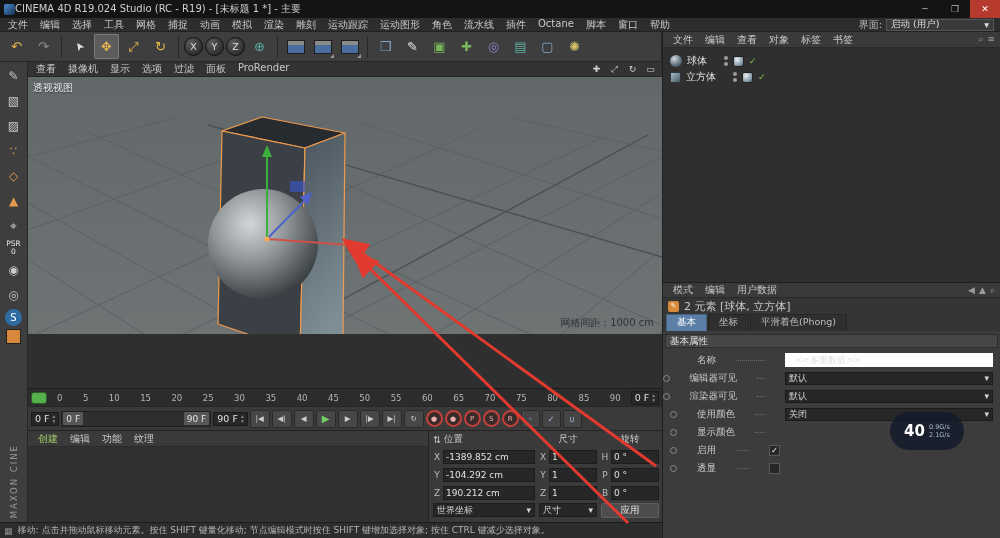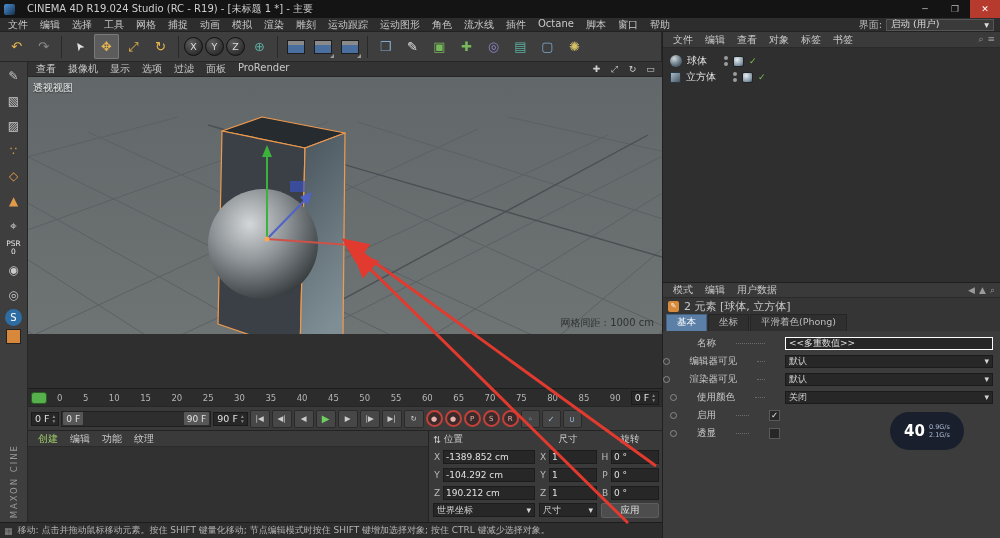--- a/index.html
+++ b/index.html
@@ -2,21 +2,21 @@
 <html><head>
 <meta charset="utf-8">
 <style>
   *{margin:0;padding:0;box-sizing:border-box;}
   html,body{width:1000px;height:538px;}
   body{position:relative;overflow:hidden;background:#2f2f2f;
        font-family:"DejaVu Sans","Liberation Sans",sans-serif;font-size:11px;color:#c8c8c8;}
 
   
   .titlebar{position:absolute;left:0;top:0;width:1000px;height:18px;background:#141414;
-            display:flex;align-items:center;gap:12px;padding-left:4px;}
+            display:flex;align-items:center;gap:0;padding-left:4px;}
   .app-icon{width:11px;height:11px;border-radius:2px;background:linear-gradient(135deg,#4a8fd4,#16314d);flex:none;}
   .title-text{font-size:10px;color:#cfcfcf;flex:1;white-space:nowrap;overflow:hidden;}
   .win-controls{display:flex;height:18px;flex:none;}
   .win-btn{width:30px;height:18px;display:flex;align-items:center;justify-content:center;font-size:9px;color:#bbb;}
   .win-close{background:#b73a2e;color:#fff;}
 
   
   .menubar{position:absolute;left:0;top:18px;width:1000px;height:14px;background:#2d2d2d;
            border-bottom:1px solid #222;display:flex;align-items:center;padding-left:2px;}
   .menu-item{padding:0 6px;font-size:10px;color:#c8c8c8;white-space:nowrap;}
@@ -142,21 +142,21 @@
   .tab{padding:1px 10px 2px;font-size:9.5px;background:#2f2f2f;border:1px solid #252525;border-bottom:none;color:#bdbdbd;}
   .tab.selected{background:#5b7fa6;color:#fff;border-color:#44617f;}
   .am-section{height:14px;background:#474747;border:1px solid #2d2d2d;margin:3px 2px 0;
               display:flex;align-items:center;padding-left:4px;font-size:9.5px;color:#e0e0e0;flex:none;}
   .am-rows{padding:5px 7px 0;display:flex;flex-direction:column;gap:4px;}
   .arow{display:flex;align-items:center;height:14px;gap:20px;font-size:9.5px;color:#c9c9c9;justify-content:flex-end;}
   .toggle-circle{width:7px;height:7px;border-radius:50%;border:1px solid #8a8a8a;flex:none;}
   .toggle-spacer{width:7px;flex:none;}
   .alabel{flex:none;white-space:nowrap;}
   .leader{flex:1;border-bottom:1px dotted #6a6a6a;height:1px;min-width:8px;}
-  .ainput{width:208px;height:13px;background:#272727;border:1px solid #ffffff;font-size:9px;color:#e0e0e0;
+  .ainput{width:208px;height:13px;background:#272727;border:7px solid #ffffff;font-size:9px;color:#e0e0e0;
           display:flex;align-items:center;padding:0 3px;flex:none;}
   .adrop{width:208px;height:13px;background:#272727;border:1px solid #1b1b1b;font-size:9px;color:#d5d5d5;
          display:flex;align-items:center;justify-content:space-between;padding:0 3px;flex:none;}
   .checkbox{width:11px;height:11px;background:#272727;border:1px solid #5a5a5a;color:#e8e8e8;
             font-size:8.5px;display:flex;align-items:center;justify-content:center;flex:none;}
   .round-btn{width:10px;height:10px;border-radius:50%;background:#1d1d1d;border:1px solid #555;flex:none;}
 
   
   .statusbar{position:absolute;left:0;top:522px;width:662px;height:16px;background:#2d2d2d;
              border-top:1px solid #1c1c1c;display:flex;align-items:center;gap:5px;padding-left:4px;
@@ -561,20 +561,21 @@
   </div>
   <div class="am-info">
     <span class="info-icon">✎</span>
     <span>2 元素 [球体, 立方体]</span>
   </div>
   <div class="am-tabs">
     <span class="tab selected">基本</span>
     <span class="tab">坐标</span>
     <span class="tab">平滑着色(Phong)</span>
   </div>
+  <div class="am-section">基本属性</div>
 
   <div class="am-rows">
     <div class="arow">
       <span class="toggle-spacer"></span>
       <span class="alabel">名称</span>
       <span class="leader"></span>
       <div class="ainput">&lt;&lt;多重数值&gt;&gt;</div>
     </div>
     <div class="arow">
       <span class="toggle-circle"></span>
@@ -595,20 +596,26 @@
         </div>
     </div>
     <div class="arow">
       <span class="toggle-circle"></span>
       <span class="alabel">使用颜色</span>
       <span class="leader"></span>
       <div class="adrop">
           <span>关闭</span>
           <span>▾</span>
         </div>
+    </div>
+    <div class="arow">
+      <span class="toggle-circle"></span>
+      <span class="alabel">显示颜色</span>
+      <span class="leader"></span>
+      <span style="width:208px"></span>
     </div>
     <div class="arow">
       <span class="toggle-circle"></span>
       <span class="alabel">启用</span>
       <span class="leader"></span>
       <div class="checkbox">✓</div>
       <span style="width:193px"></span>
     </div>
     <div class="arow">
       <span class="toggle-circle"></span>

